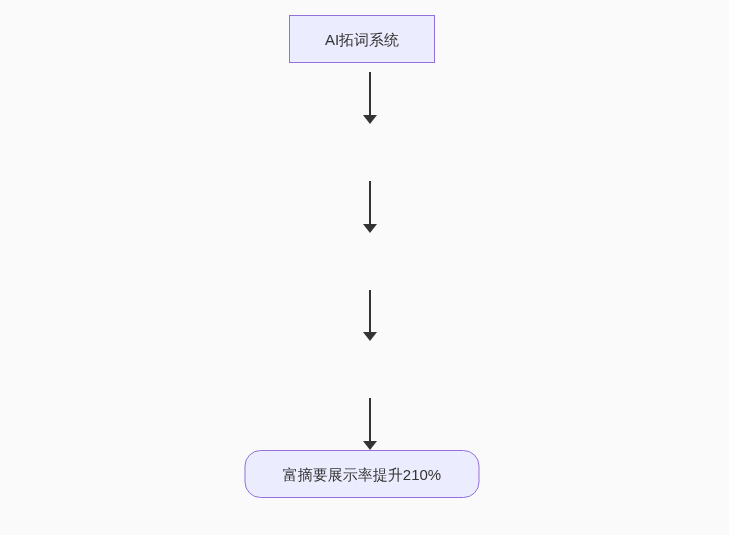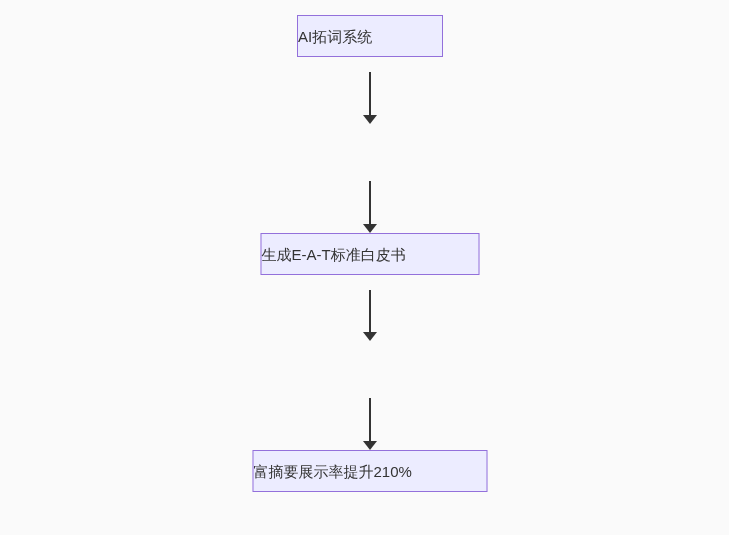--- a/index.html
+++ b/index.html
@@ -9,41 +9,41 @@
   .canvas {
     position: relative;
     width: 729px;
     height: 535px;
     background: var(--background, #fafafa);
     overflow: hidden;
     font-family: "Liberation Sans", "DejaVu Sans", sans-serif;
   }
   .node {
     position: absolute;
-    left: 370px;
+    left: 362px;
     transform: translateX(-50%);
-    height: 42px;
+    height: 48px;
     box-sizing: border-box;
     background: var(--node-fill, #ECECFF);
     border: 1px solid var(--node-border, #9370DB);
     display: flex;
     align-items: center;
-    justify-content: flex-start;
+    justify-content: center;
     white-space: nowrap;
   }
   .node-label {
     font-size: 15px;
     color: var(--node-text, #333333);
     line-height: 1;
   }
   .node-1 { top: 15px;  width: 146px; }
   .node-2 { top: 124px; width: 191px; }
   .node-3 { top: 233px; width: 219px; }
   .node-4 { top: 341px; width: 215px; }
-  .node-5 { top: 450px; width: 235px; }
+  .node-5 { top: 450px; width: 235px; border-radius: 16px; }
 
   .edge {
     position: absolute;
     left: 370px;
     transform: translateX(-50%);
     display: flex;
     flex-direction: column;
     align-items: center;
   }
   .edge-1 { top: 72px;  height: 52px; }
@@ -76,23 +76,20 @@
     <div class="edge-line"></div>
     <div class="edge-head"></div>
   </div>
 
 
   <div class="edge edge-2">
     <div class="edge-line"></div>
     <div class="edge-head"></div>
   </div>
 
-  <div class="node node-3">
-    <span class="node-label">生成E-A-T标准白皮书</span>
-  </div>
 
   <div class="edge edge-3">
     <div class="edge-line"></div>
     <div class="edge-head"></div>
   </div>
 
 
   <div class="edge edge-4">
     <div class="edge-line"></div>
     <div class="edge-head"></div>

